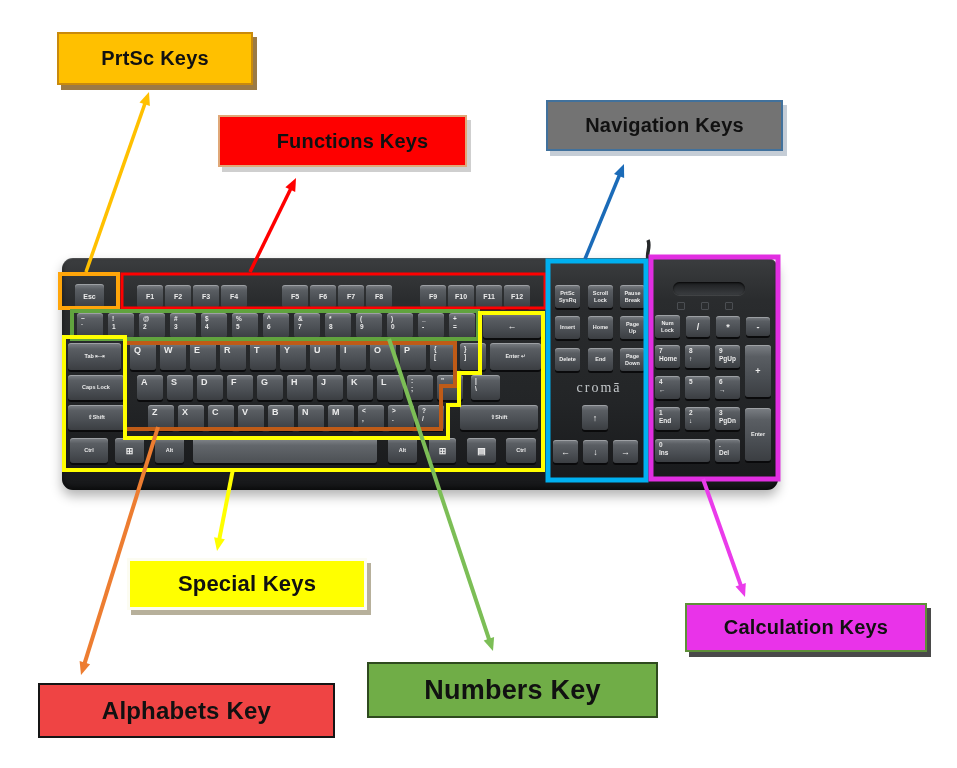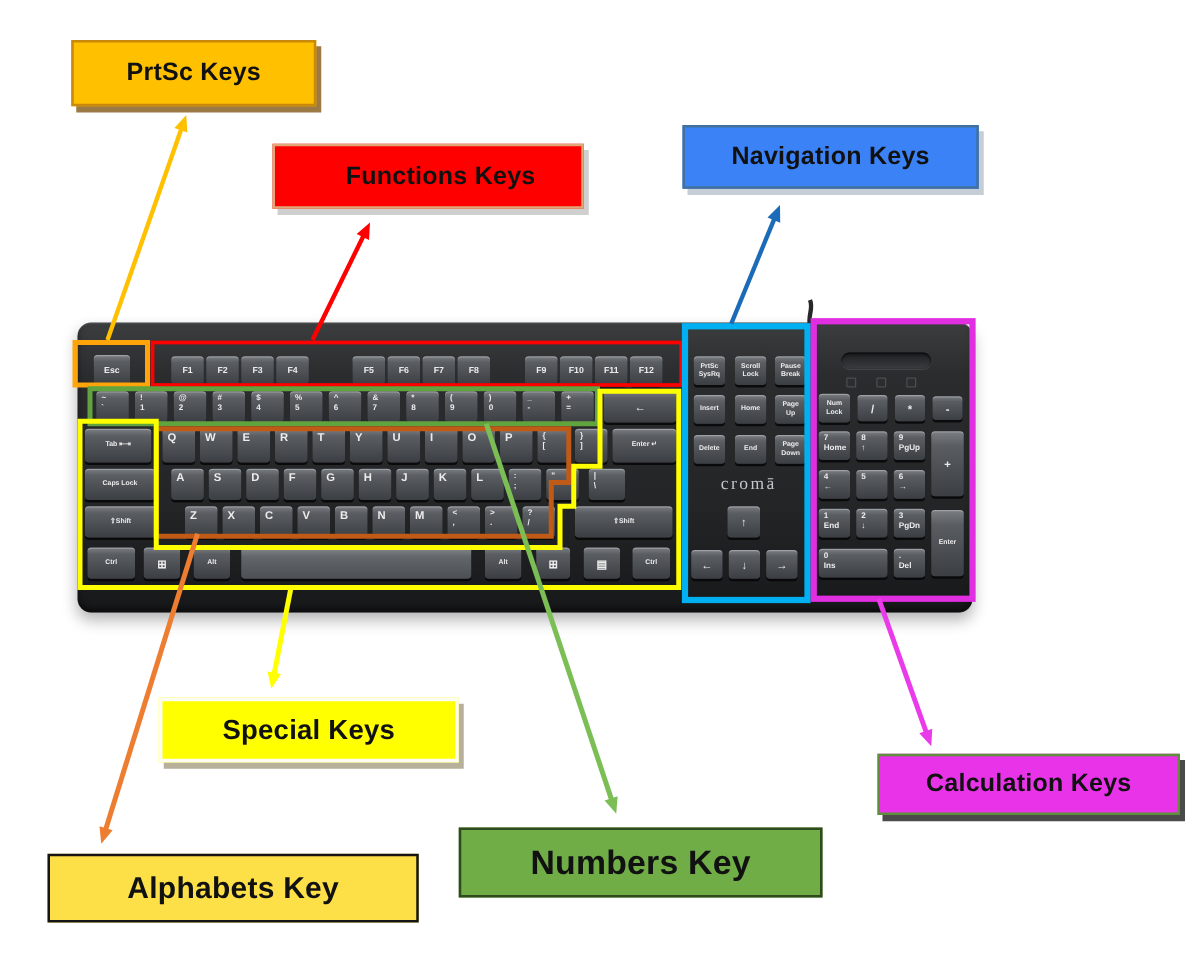--- a/index.html
+++ b/index.html
@@ -204,25 +204,25 @@
 Ins</div>
       <div class="key k-sym" style="left: 653px; top: 181px; width: 25px; height: 23px;">.
 Del</div>
       <div class="led-dot" style="left: 615px;"></div>
       <div class="led-dot" style="left: 639px;"></div>
       <div class="led-dot" style="left: 663px;"></div>
     </div>
 
   <div class="label-box label-escape" style="background: rgb(255, 192, 0); border: 2px solid rgb(201, 138, 12); box-shadow: rgb(155, 122, 69) 4px 5px 0px 0px;">PrtSc Keys</div>
   <div class="label-box label-functions" style="background: rgb(254, 0, 0); border: 2px solid rgb(224, 168, 120); box-shadow: rgb(207, 207, 207) 4px 5px 0px 0px;">Functions Keys</div>
-  <div class="label-box label-navigation" style="background: #3b82f6; border: 2px solid rgb(65, 113, 156); box-shadow: rgb(197, 205, 214) 4px 5px 0px 0px;">Navigation Keys</div>
+  <div class="label-box label-navigation" style="background: #737373; border: 2px solid rgb(65, 113, 156); box-shadow: rgb(197, 205, 214) 4px 5px 0px 0px;">Navigation Keys</div>
   <div class="label-box label-numbers" style="background: rgb(112, 173, 71); border: 2px solid rgb(46, 74, 30);">Numbers Key</div>
   <div class="label-box label-special" style="background: rgb(255, 255, 0); border: 3px solid rgb(252, 252, 242); box-shadow: rgb(183, 176, 155) 4px 5px 0px 0px;">Special Keys</div>
-  <div class="label-box label-alphabets" style="background: #fde047; border: 2px solid rgb(21, 21, 21);">Alphabets Key</div>
-  <div class="label-box label-calculation" style="background: rgb(233, 51, 233); border: 2px solid rgb(94, 143, 57); box-shadow: rgb(74, 74, 74) 4px 5px 0px 0px; margin-left: 17px;">Calculation Keys</div>
+  <div class="label-box label-alphabets" style="background: #ef4444; border: 2px solid rgb(21, 21, 21);">Alphabets Key</div>
+  <div class="label-box label-calculation" style="background: rgb(233, 51, 233); border: 2px solid rgb(94, 143, 57); box-shadow: rgb(74, 74, 74) 4px 5px 0px 0px;">Calculation Keys</div>
 
   <svg id="overlay" width="957" height="768" viewBox="0 0 957 768">
       <path d="M648,261 C646,252 651,247 648,240" stroke="#26282a" stroke-width="3.5" fill="none"></path>
       <rect x="60" y="274" width="58" height="34" stroke="#FFA50A" stroke-width="4" fill="none" stroke-linejoin="miter"></rect>
       <rect x="122" y="274" width="423" height="34" stroke="#FF0000" stroke-width="3" fill="none" stroke-linejoin="miter"></rect>
       <rect x="72" y="311" width="406" height="28" stroke="#61A33E" stroke-width="4" fill="none" stroke-linejoin="miter"></rect>
       <rect x="548" y="261" width="98" height="219" stroke="#00B0F0" stroke-width="5" fill="none" stroke-linejoin="miter"></rect>
       <rect x="651" y="257" width="127" height="222" stroke="#E12EE1" stroke-width="5" fill="none" stroke-linejoin="miter"></rect>
       <path d="M125,343 L455,343 L455,386 L441,386 L441,429 L125,429 Z" stroke="#BF5B17" stroke-width="4" fill="none" stroke-linejoin="miter"></path>
       <path d="M480,313 L543,313 L543,470 L64,470 L64,337 L125,337 L125,438 L448,438 L448,405 L459,405 L459,373 L480,373 Z" stroke="#FFFF00" stroke-width="4" fill="none" stroke-linejoin="miter"></path>

